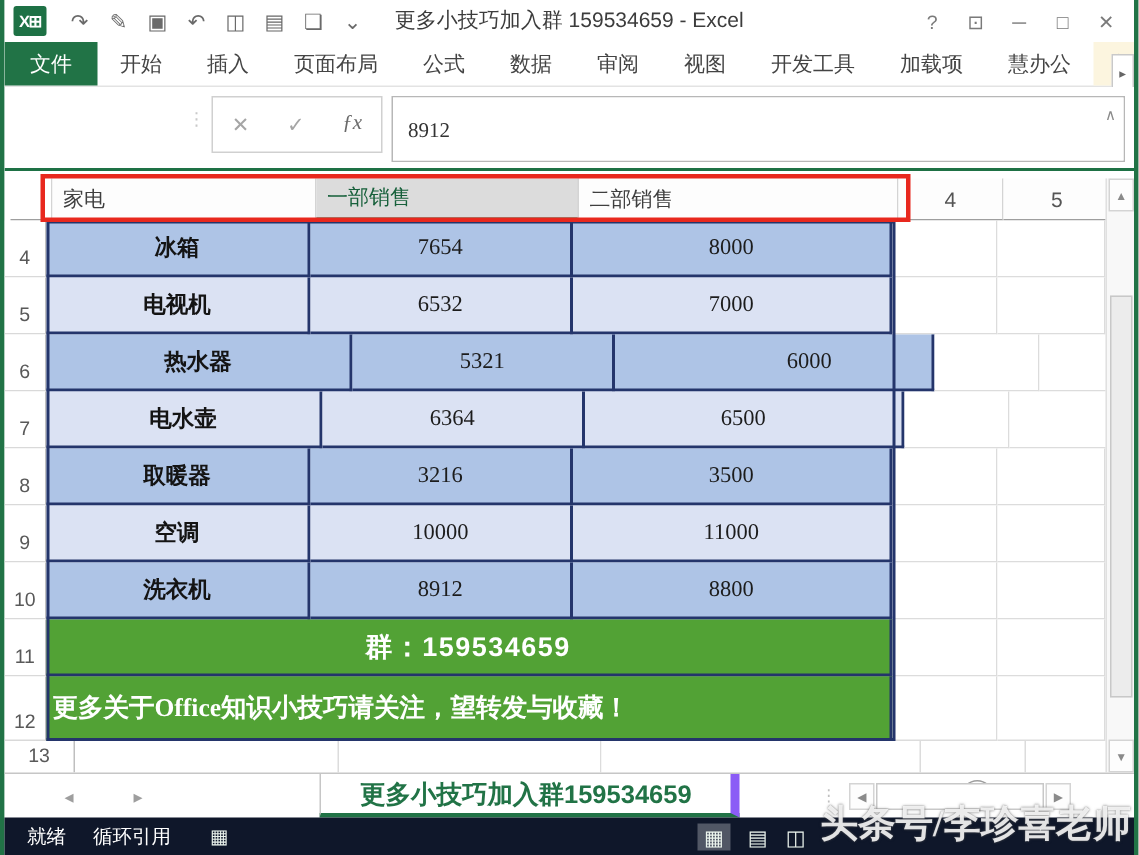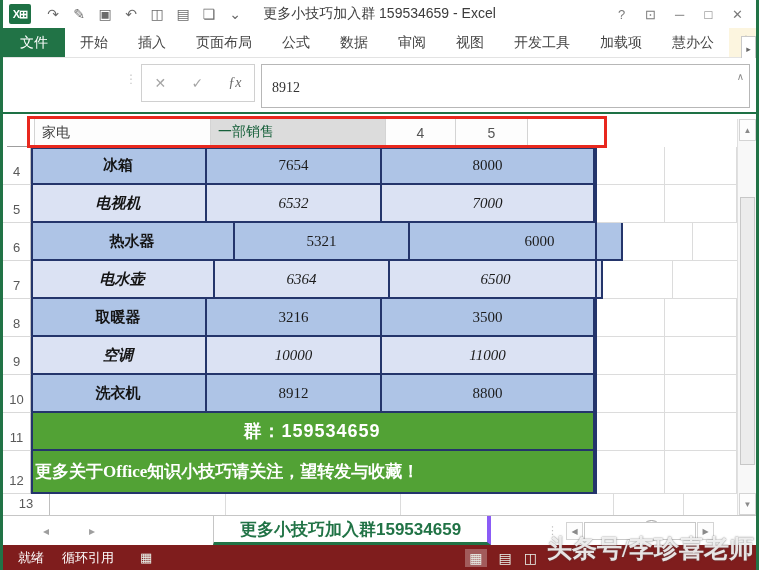--- a/index.html
+++ b/index.html
@@ -67,21 +67,21 @@
   .colhdr.num{ justify-content:center; padding-left:0; color:#555; }
   .colhdr.sel{ background:#dcdcdc; color:#17603b; border-bottom:2px solid #217346; }
   .gridbody{ position:absolute; left:0; top:33px; }
   .grow{ display:flex; height:38px; }
   .rownum{ width:28px; display:flex; align-items:flex-end; justify-content:center;
     padding-bottom:5px; font-size:13px; color:#595959; background:#fff;
     border-right:1px solid #bfbfbf; border-bottom:1px solid #d9d9d9; }
   .cell{ display:flex; align-items:center; justify-content:center;
     border-right:2px solid #24356b; border-bottom:2px solid #24356b; }
   .dark .cell{ background:#aec4e6; }
-  .light .cell{ background:#dbe2f3;font-style:italic; }
+  .light .cell{ background:#dbe2f3; }
   .cell.product{ font-weight:bold; font-size:15px; color:#141414; }
   .cell.numval{ font-size:15px; color:#1c1c1c; font-family:"Liberation Serif", serif; }
   .empty{ background:#fff; border-right:1px solid #dcdcdc; border-bottom:1px solid #dcdcdc; }
   .banner .cell{ background:#52a235; color:#fff; }
   .banner1-cell{ font-size:18px; font-weight:bold; letter-spacing:1px; }
   .banner2-cell{ font-size:17px; font-weight:bold; justify-content:flex-start !important;
     padding-left:4px; font-family:"Liberation Serif", serif; white-space:nowrap; }
   .tableframe{ position:absolute; left:28px; top:33px; width:566px; height:347px;
     border:2px solid #24356b; pointer-events:none; }
   .redbox{ position:absolute; left:24px; top:2px; width:580px; height:32px;
@@ -94,33 +94,33 @@
     font-size:8px; color:#8a8a8a; }
   .vthumb{ position:absolute; left:2px; top:78px; width:15px; height:268px;
     background:#ececec; border:1px solid #c8c8c8; }
   
   .tabbar{ position:absolute; left:0; top:515px; right:0; height:30px; background:#fff;
     border-top:1px solid #c6c6c6; }
   .navarrows{ position:absolute; left:40px; top:0; height:30px; display:flex;
     align-items:center; gap:40px; color:#9e9e9e; font-size:12px; }
   .sheettab{ position:absolute; left:210px; top:0; height:29px; padding:0 26px;
     display:flex; align-items:center; background:#fff; border-left:1px solid #c6c6c6;
-    border-right:4px solid #8b5cf6; border-bottom:3px solid #217346;
+    border-right:6px solid #8b5cf6; border-bottom:3px solid #217346;
     font-size:17px; font-weight:bold; color:#217346; white-space:nowrap; }
   .newsheet{ position:absolute; left:638px; top:4px; width:21px; height:21px;
     border:1px solid #9e9e9e; border-radius:50%; display:flex; align-items:center;
     justify-content:center; color:#757575; font-size:14px; }
   .hsplit{ position:absolute; right:198px; top:8px; color:#c0c0c0; font-size:11px; }
   .hscroll{ position:absolute; right:42px; top:6px; width:148px; height:18px; display:flex; }
   .hbtn{ width:17px; height:18px; border:1px solid #d4d4d4; background:#fdfdfd;
     display:flex; align-items:center; justify-content:center; font-size:8px; color:#8a8a8a; }
   .hthumb{ flex:1; background:#fff; border:1px solid #c8c8c8; margin:0 1px; }
   
   .statusbar{ position:absolute; left:-3px; right:-3px; top:545px; height:25px;
-    background:#7f1d1d; color:#fff; display:flex; align-items:center; font-size:13px; }
+    background:#0f172a; color:#fff; display:flex; align-items:center; font-size:13px; }
   .statusbar .sitem{ margin-left:18px; }
   .macro-icon{ margin-left:26px; font-size:13px; color:#eaf3ec; }
   .viewicons{ position:absolute; right:222px; top:0; height:25px; display:flex;
     align-items:center; gap:12px; font-size:14px; color:#eaf3ec; }
   .viewicons span.active{ background:rgba(255,255,255,.28); padding:1px 4px; }
   .watermark{ position:absolute; right:2px; top:532px; z-index:30; font-size:25px;
     font-weight:bold; color:rgba(255,255,255,.85);
     text-shadow:0 0 2px rgba(90,90,90,.55), 0 0 1px rgba(90,90,90,.55);
     white-space:nowrap; pointer-events:none; font-family:"Liberation Serif", serif; }
 </style>
@@ -178,20 +178,21 @@
       <input type="text" value="8912" style="">
       <span class="collapse">∧</span>
     </div>
   </div>
 
   <div class="sheet">
     <div class="hdrrow">
       <div class="corner"></div>
     <div class="colhdr" style="width: 176px;">家电</div>
         <div class="colhdr sel" style="width: 175px;">一部销售</div>
+        <div class="colhdr" style="width: 213px;">二部销售</div>
         <div class="colhdr num" style="width: 70px;">4</div>
         <div class="colhdr num" style="width: 72px;">5</div>
       </div>
     <div class="gridbody">
         <div class="grow dark">
           <div class="rownum" style="width: 28px;">4</div>
           <div class="cell product" style="width: 176px;">冰箱</div>
           <div class="cell numval" style="width: 175px;">7654</div>
           <div class="cell numval" style="width: 213px;">8000</div>
           <div class="empty" style="width: 70px;"></div>

